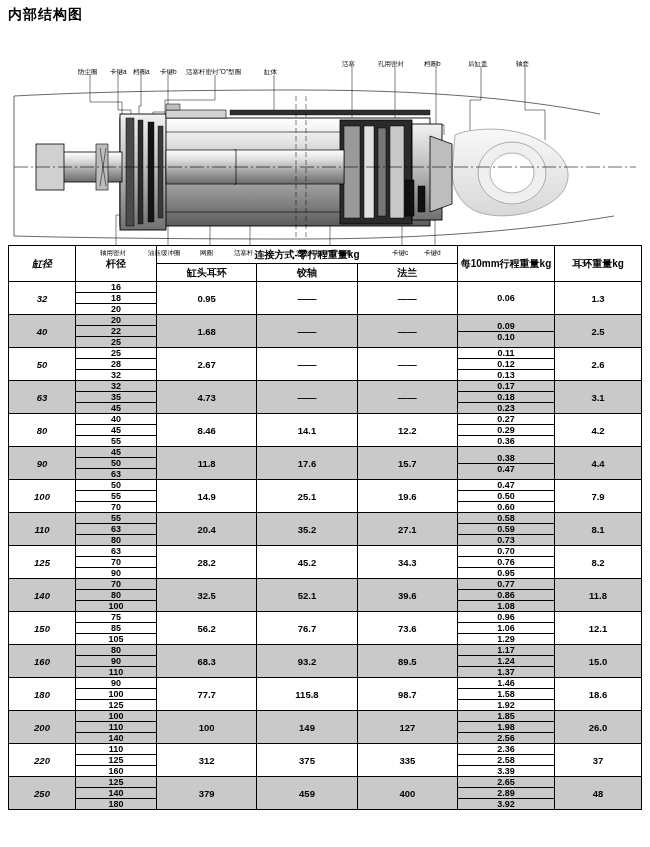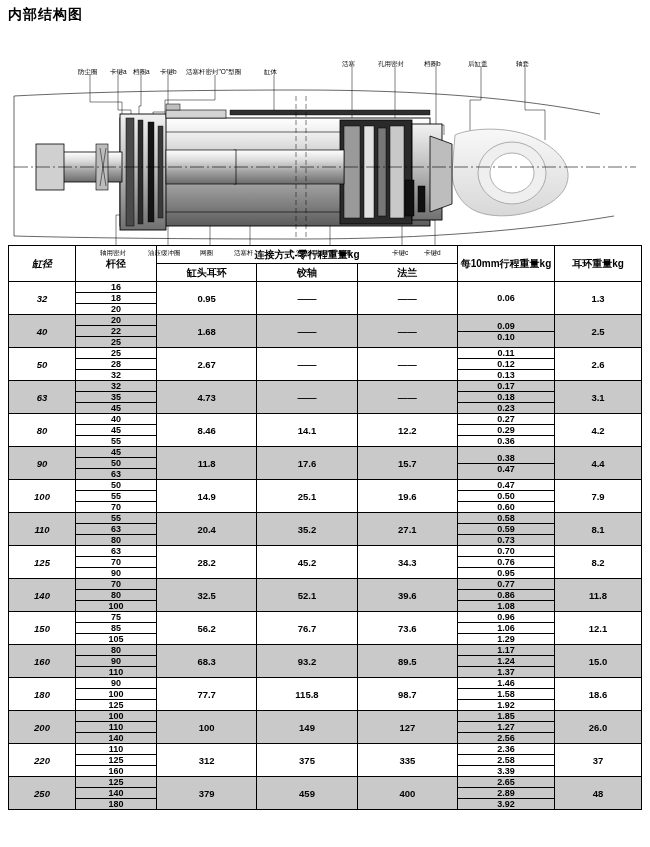--- a/index.html
+++ b/index.html
@@ -511,21 +511,21 @@
               <div>110</div>
               <div>140</div>
             </div>
           </td>
           <td class="val-col">100</td>
           <td class="val-col">149</td>
           <td class="val-col">127</td>
           <td class="per10-col nopad">
             <div class="rod-stack">
               <div>1.85</div>
-              <div>1.27</div>
+              <div>1.98</div>
               <div>2.56</div>
             </div>
           </td>
           <td class="ear-col">26.0</td>
         </tr>
         <tr style="height: 30px;">
           <td class="bore-cell">220</td>
           <td class="rod-col nopad">
             <div class="rod-stack">
               <div>110</div>

